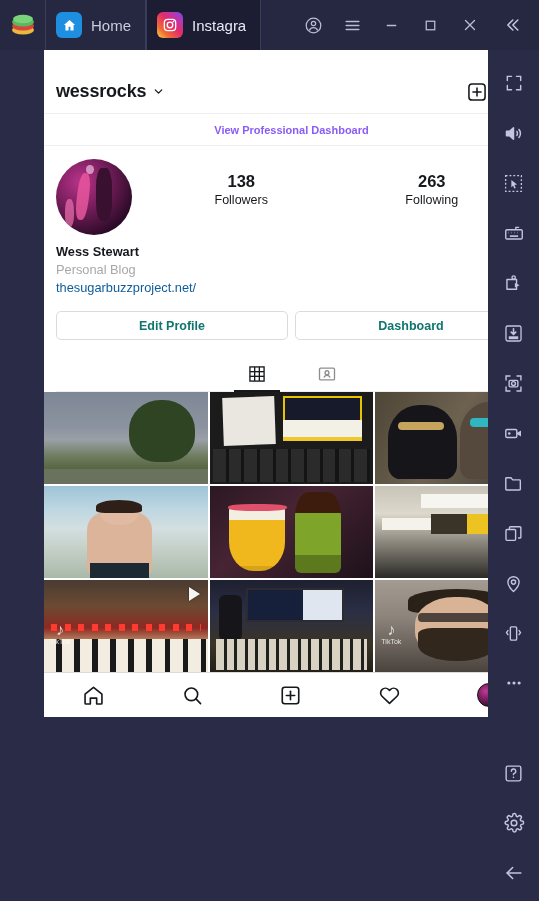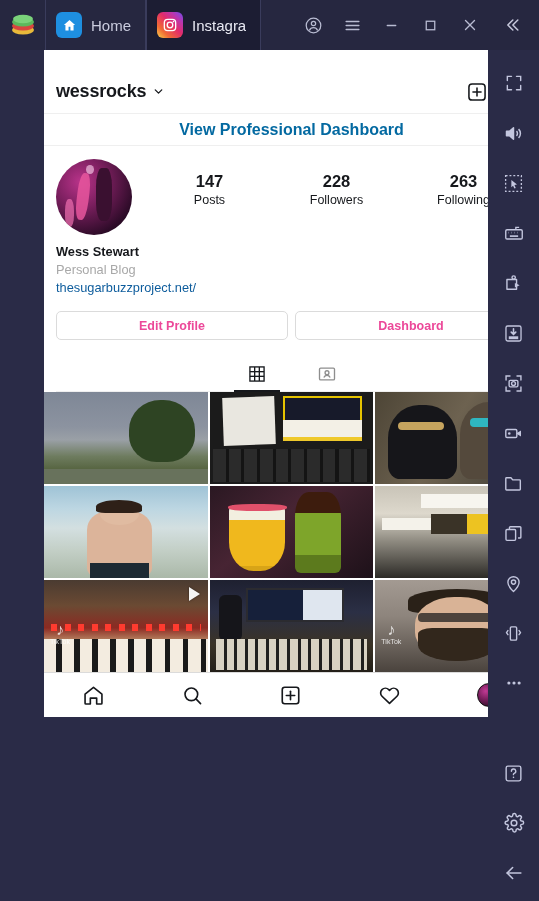--- a/index.html
+++ b/index.html
@@ -59,21 +59,21 @@
   .username { font-size: 18px; font-weight: bold; color: #16181c; letter-spacing: -.2px; }
   .chev { margin-left: 6px; color: #16181c; display:inline-flex; }
   .hdr-spacer { flex: 1; }
   .hdr-ico { margin-left: 17px; color: #16181c; display: flex; align-items: center; }
 
   
   .prodash {
     height: 32px; display: flex; align-items: center; justify-content: center;
     border-bottom: 1px solid #efefef; background: #fff;
   }
-  .prodash span { color: #0369a1; font-size: 16px; font-weight: bold; }
+  .prodash span { color: #8b5cf6; font-size: 11px; font-weight: bold; }
 
   
   .profile { padding: 13px 12px 0 12px; background: #fff; }
   .prow { display: flex; align-items: flex-start; }
   .avatar {
     width: 76px; height: 76px; border-radius: 50%; flex: 0 0 76px;
     background: radial-gradient(circle at 32% 30%, #b9338a 0%, #7a1f5e 35%, #2d0b28 75%, #140610 100%);
     position: relative; overflow: hidden;
   }
   .avatar .fig1 { position:absolute; left:28%; top:18%; width:16%; height:62%; background:#e8569e; opacity:.85; transform: rotate(7deg); border-radius:40%; }
@@ -89,21 +89,21 @@
   .bio { padding: 8px 0 0 0; line-height: 1.42; }
   .bio .name { font-size: 12.8px; font-weight: bold; color: #16181c; }
   .bio .cat  { font-size: 12.8px; color: #a8a8a8; }
   .bio .desc { font-size: 12.8px; color: #16181c; }
   .bio .link { font-size: 12.8px; color: #0d5c9c; }
 
   .actions { display: flex; gap: 7px; padding: 14px 0 0 0; }
   .abtn {
     flex: 1; height: 29px; border: 1px solid #dbdbdb; border-radius: 5px;
     display: flex; align-items: center; justify-content: center;
-    font-size: 12.5px; font-weight: bold; color: #ec4899; background: #fff;
+    font-size: 12.5px; font-weight: bold; color: #0f766e; background: #fff;
   }
 
   .tabs {
     display: flex; justify-content: center; gap: 0; margin-top: 16px; background:#fff;
     border-bottom: 1px solid #efefef; position: relative;
   }
   .ptab {
     width: 70px; height: 35px; display: flex; align-items: center; justify-content: center;
     color: #16181c; position: relative;
   }
@@ -316,25 +316,21 @@
       <div class="profile">
         <div class="prow">
           <div class="avatar">
             <span class="fig1"></span>
               <span class="fig2"></span>
               <span class="fig3"></span>
               <span class="hl"></span>
           </div>
           <div class="stats">
             <div class="stat">
-              <div class="num">147</div>
-              <div class="lbl">Posts</div>
-            </div>
-            <div class="stat">
-              <div class="num">228</div>
+              <div class="num">138</div>
               <div class="lbl">Followers</div>
             </div>
             <div class="stat">
               <div class="num">263</div>
               <div class="lbl">Following</div>
             </div>
           </div>
         </div>
 
         <div class="bio">

